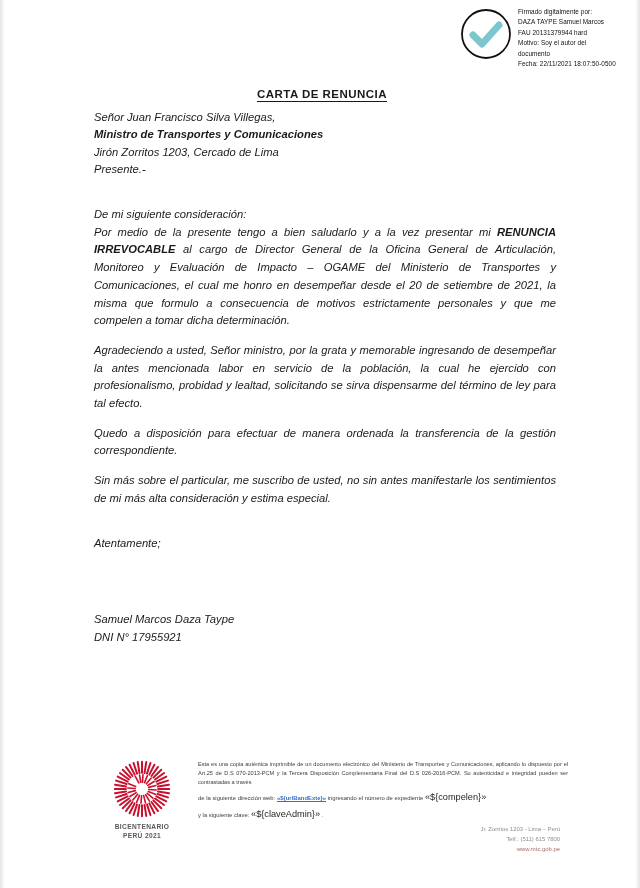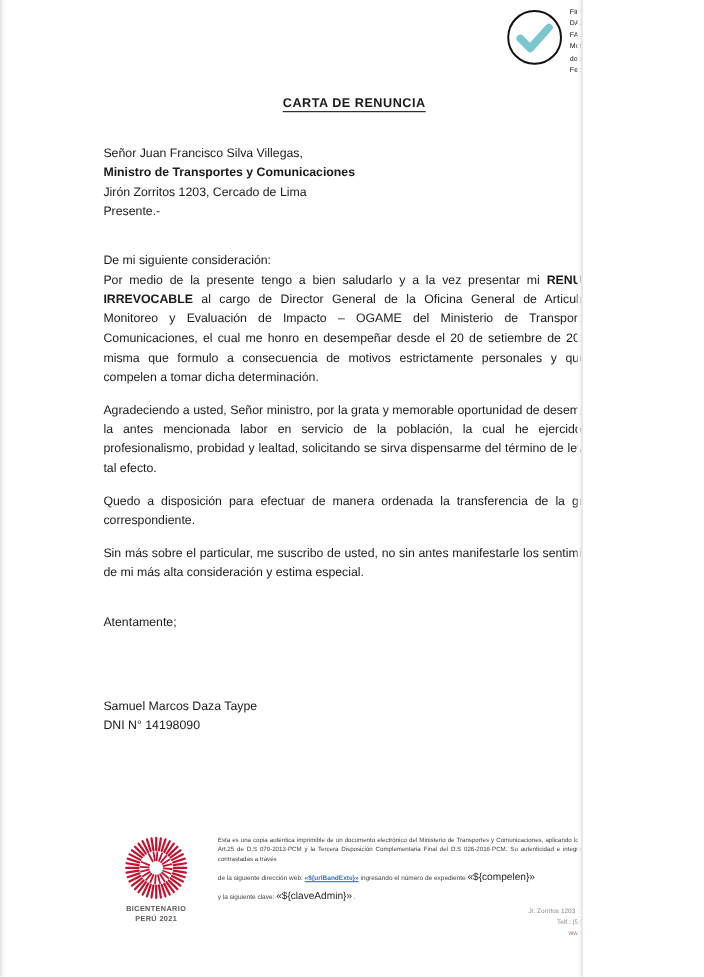--- a/index.html
+++ b/index.html
@@ -7,21 +7,21 @@
     margin: 0;
     padding: 0;
     background: #ffffff;
   }
   body {
     font-family: "Liberation Sans", sans-serif;
     color: #1a1a1a;
   }
   .page {
     position: relative;
-    width: 530px;
+    width: 640px;
     height: 888px;
     background: #ffffff;
     box-sizing: border-box;
     overflow: hidden;
     border-left: 2px solid #e8e8e8;
     border-right: 2px solid #e8e8e8;
   }
   .page::before {
     content: "";
     position: absolute;
@@ -78,23 +78,24 @@
     letter-spacing: 0.04em;
   }
   .doc-title span {
     border-bottom: 1.3px solid #1a1a1a;
     padding-bottom: 1px;
   }
 
   
   .body-wrap {
     position: absolute;
-    top: 132px;
+    top: 109px;
     left: 92px;
     width: 462px;
+    font-style: italic;
   }
 
   .addr {
     font-size: 11.2px;
     line-height: 1.55;
     margin-bottom: 0;
   }
   .addr .strong { font-weight: bold; }
 
   .salutation {
@@ -218,31 +219,31 @@
       <div>Señor Juan Francisco Silva Villegas,</div>
       <div class="strong">Ministro de Transportes y Comunicaciones</div>
       <div>Jirón Zorritos 1203, Cercado de Lima</div>
       <div>Presente.-</div>
     </div>
 
     <div class="salutation">De mi siguiente consideración:</div>
 
     <div class="para"><span>Por medio de la presente tengo a bien saludarlo y a la vez presentar mi </span><b>RENUNCIA IRREVOCABLE</b><span> al cargo de Director General de la Oficina General de Articulación, Monitoreo y Evaluación de Impacto – OGAME del Ministerio de Transportes y Comunicaciones, el cual me honro en desempeñar desde el 20 de setiembre de 2021, la misma que formulo a consecuencia de motivos estrictamente personales y que me compelen a tomar dicha determinación.</span></div>
 
-    <div class="para tight">Agradeciendo a usted, Señor ministro, por la grata y memorable oportunidad de desempeñar la antes mencionada labor en servicio de la población, la cual he ejercido con profesionalismo, probidad y lealtad, solicitando se sirva dispensarme del término de ley para tal efecto.</div>
+    <div class="para tight">Agradeciendo a usted, Señor ministro, por la grata y memorable ingresando de desempeñar la antes mencionada labor en servicio de la población, la cual he ejercido con profesionalismo, probidad y lealtad, solicitando se sirva dispensarme del término de ley para tal efecto.</div>
 
     <div class="para tight">Quedo a disposición para efectuar de manera ordenada la transferencia de la gestión correspondiente.</div>
 
     <div class="para tight">Sin más sobre el particular, me suscribo de usted, no sin antes manifestarle los sentimientos de mi más alta consideración y estima especial.</div>
 
     <div class="closing">Atentamente;</div>
 
     <div class="signer">
       <div>Samuel Marcos Daza Taype</div>
-      <div>DNI N° 14198090</div>
+      <div>DNI N° 17955921</div>
     </div>
 
   </div>
 
   <div class="footer">
 
     <div class="footer-row">
 
       <div class="logo-box">
         <svg class="logo-mark" width="62" height="62" viewBox="0 0 100 100">

